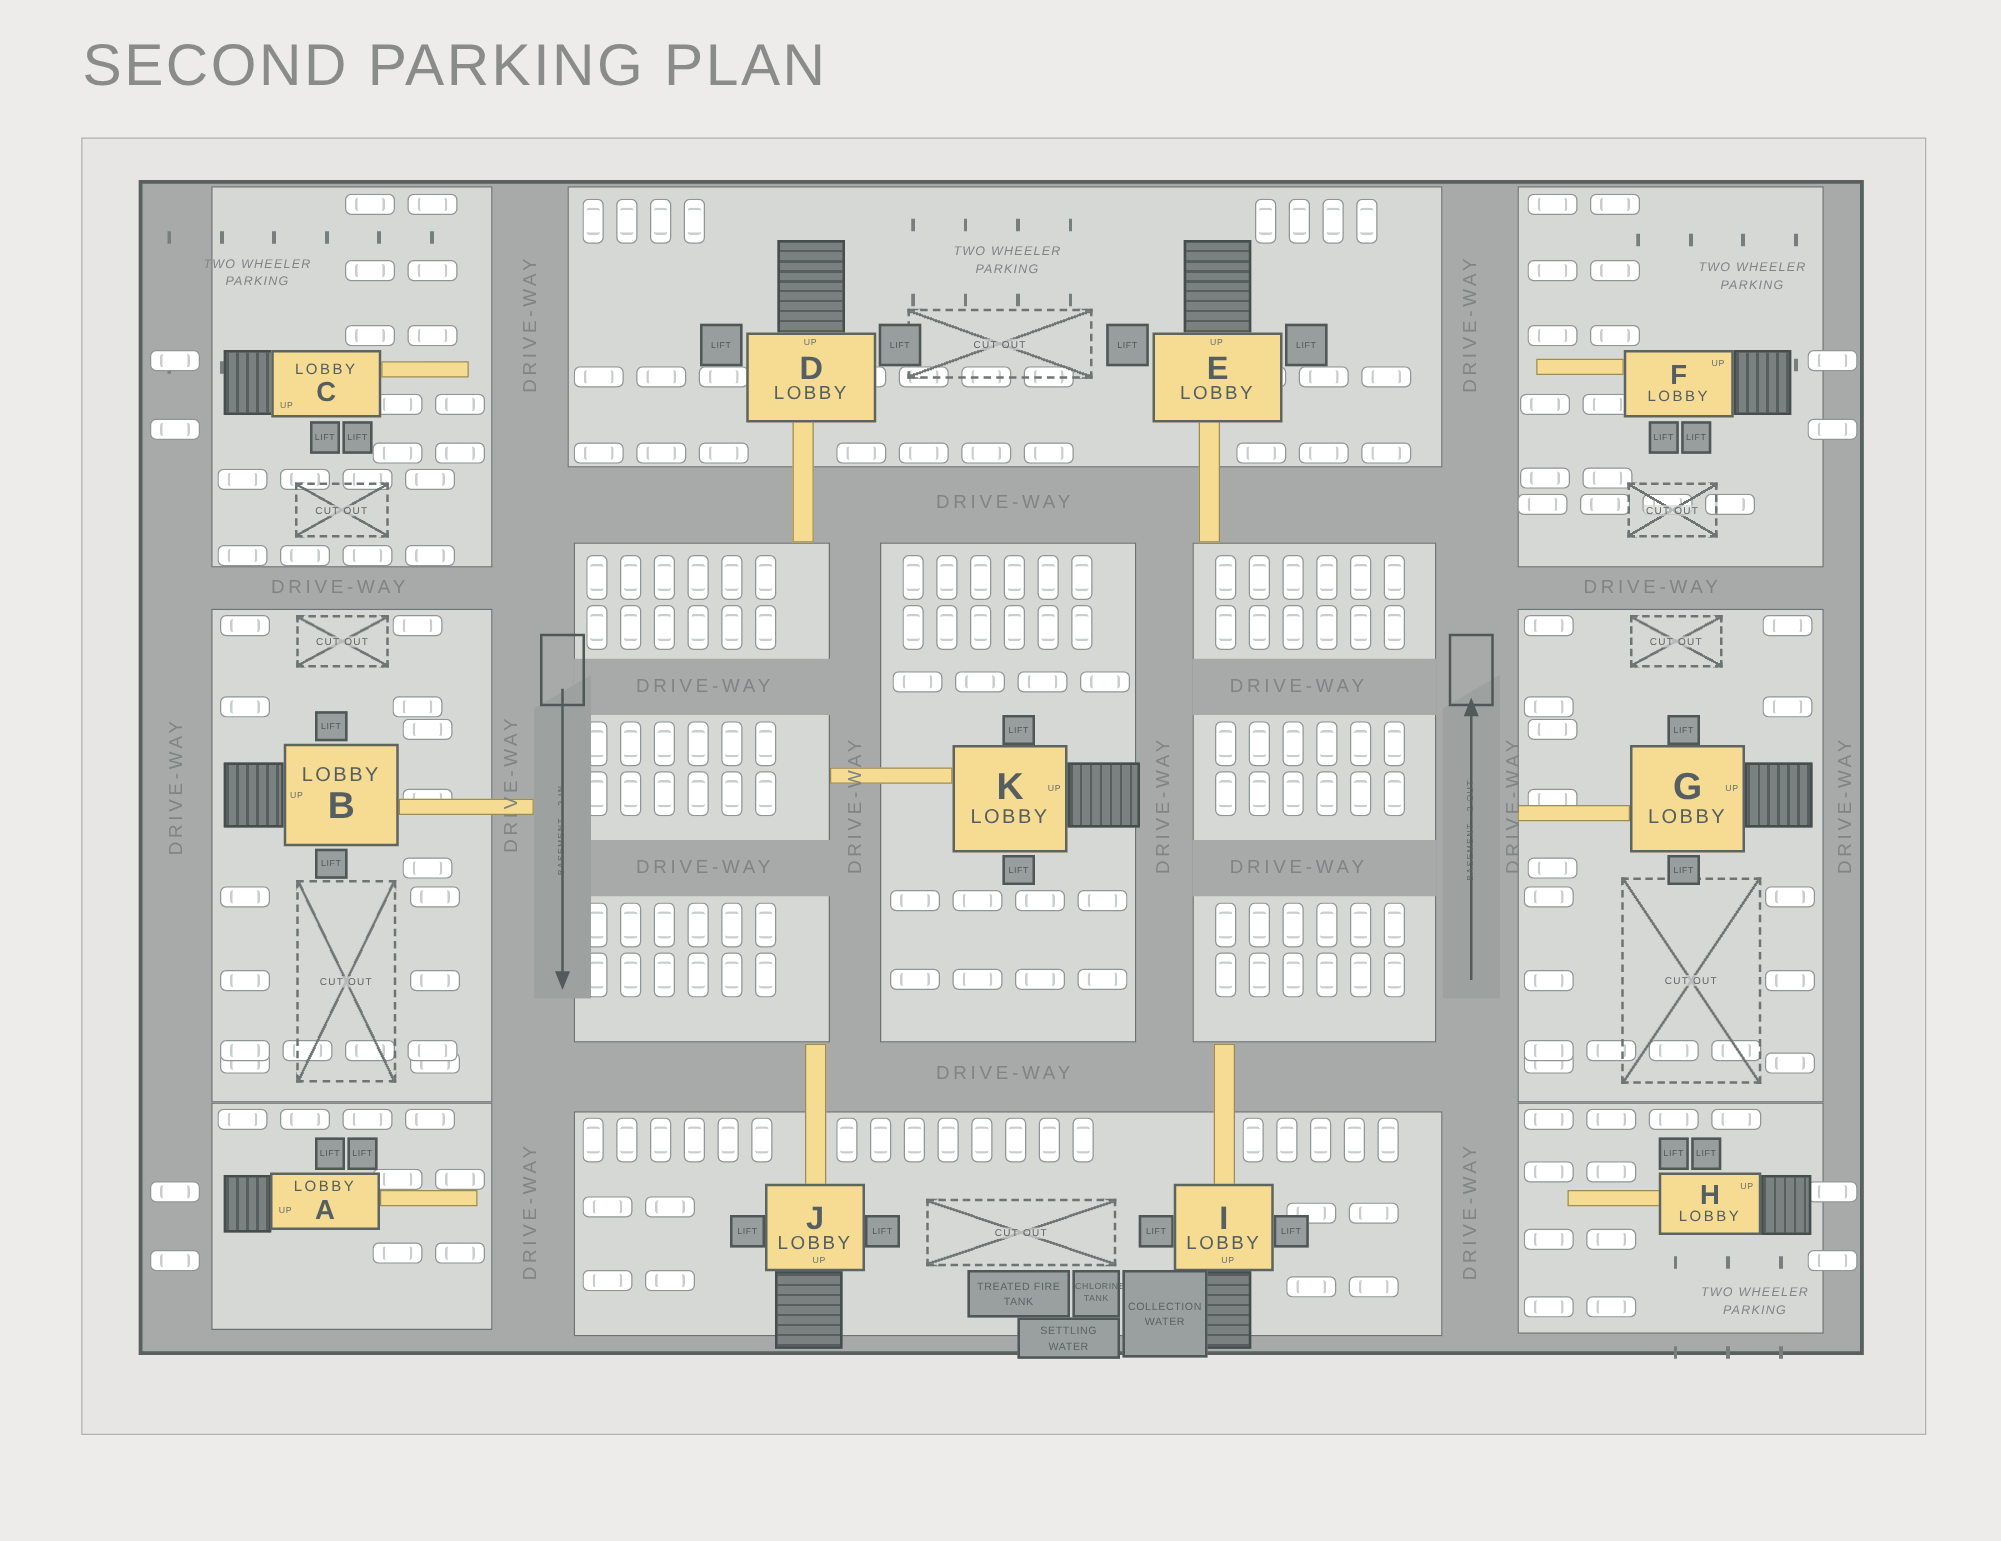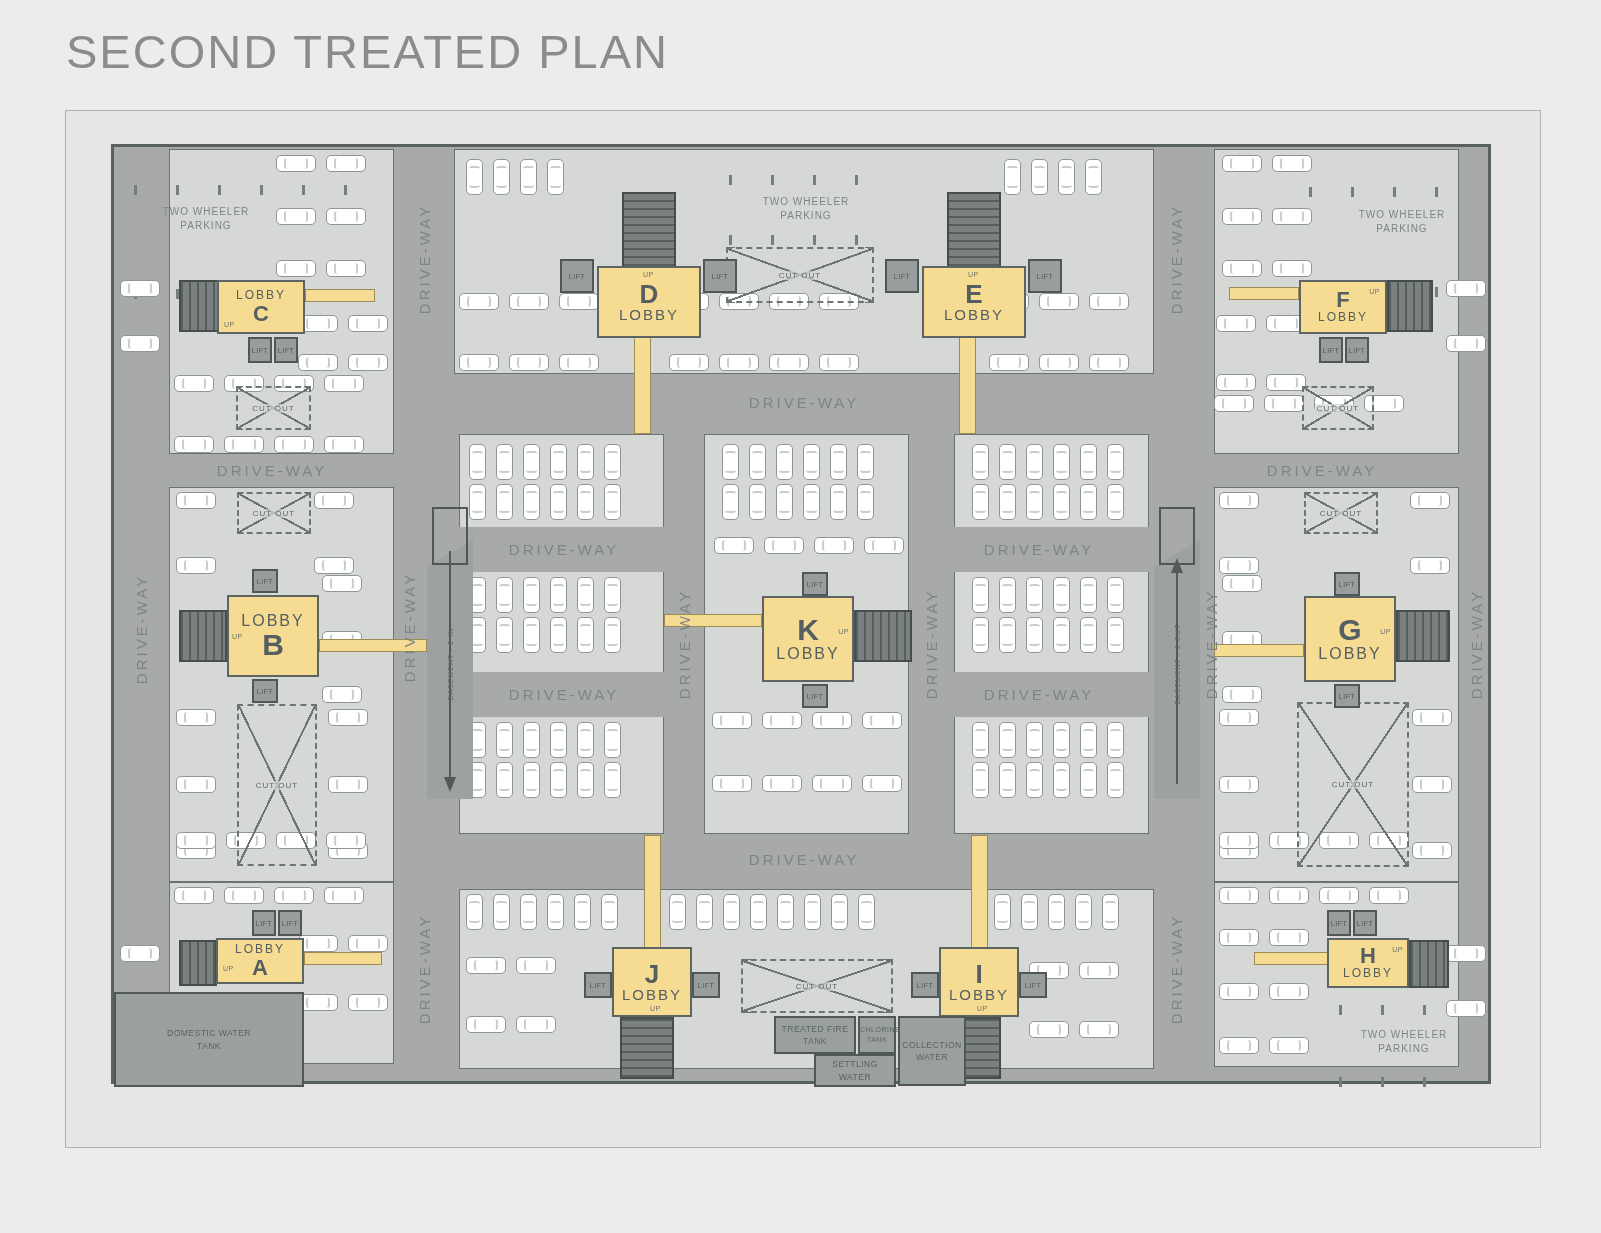--- a/index.html
+++ b/index.html
@@ -4,21 +4,21 @@
 <style>
   html,body{margin:0;padding:0;background:#edecea;font-family:"Liberation Sans",sans-serif;}
   #canvas{position:relative;width:1601px;height:1233px;background:#edecea;overflow:hidden;}
   #title{position:absolute;left:66px;top:24px;font-size:47px;font-weight:300;letter-spacing:2px;color:#8a8b8b;}
   #card{position:absolute;left:65px;top:110px;width:1476px;height:1038px;background:#e7e6e4;border:1px solid #b3b1af;box-sizing:border-box;}
   #floor{position:absolute;left:45px;top:33px;width:1380px;height:940px;background:#a7aaa9;border:3px solid #596060;box-sizing:border-box;}
   .zone{position:absolute;background:#d6d8d6;border:1.5px solid #6a7272;box-sizing:border-box;z-index:1;}
   .lane{position:absolute;background:#a7aaa9;z-index:2;}
   .lbl{position:absolute;transform:translate(-50%,-50%);font-size:15px;letter-spacing:3px;color:#7f8485;white-space:nowrap;z-index:8;}
   .lbl.v{transform:translate(-50%,-50%) rotate(-90deg);}
-  .tw{position:absolute;transform:translate(-50%,-50%);font-size:10px;letter-spacing:1px;color:#7f8485;text-align:center;line-height:1.4;z-index:8;white-space:nowrap;}
+  .tw{position:absolute;transform:translate(-50%,-50%);font-size:10px;letter-spacing:1px;color:#7f8485;text-align:center;line-height:1.4;z-index:8;white-space:nowrap;font-style:italic;}
   .lobby{position:absolute;background:#f5dc92;border:2px solid #5d6464;display:flex;flex-direction:column;align-items:center;justify-content:center;z-index:6;box-sizing:border-box;}
   .lobby .letter{font-weight:bold;color:#555e60;line-height:1;}
   .lobby .word{color:#555e60;letter-spacing:2px;line-height:1.1;}
   .lg .letter{font-size:30px;} .lg .word{font-size:16px;}
   .md .letter{font-size:26px;} .md .word{font-size:15px;}
   .sm .letter{font-size:22px;} .sm .word{font-size:12px;}
   .up{position:absolute;font-size:7px;color:#6a7171;letter-spacing:.5px;z-index:7;}
   .corr{position:absolute;background:#f5dc92;border:1px solid #9b8c55;z-index:5;box-sizing:border-box;}
   .lift{position:absolute;background:#989e9e;border:2px solid #4f5757;color:#4f5757;font-size:7px;display:flex;align-items:center;justify-content:center;letter-spacing:.5px;z-index:6;box-sizing:border-box;}
   .stairs{position:absolute;background-color:#7b8181;border:2px solid #454d4d;z-index:6;box-sizing:border-box;}
@@ -38,21 +38,21 @@
   .ramp{position:absolute;z-index:4;}
   .ramp .slab{position:absolute;left:0;top:30px;width:46px;height:270px;background:#9da2a1;clip-path:polygon(0 14%,100% 4%,100% 100%,0 100%);}
   .ramp .box{position:absolute;left:5px;top:8px;width:36px;height:58px;border:2px solid #4f5757;box-sizing:border-box;}
   .ramp .rlabel{position:absolute;left:50%;top:55%;transform:translate(-50%,-50%) rotate(-90deg);font-size:7px;letter-spacing:1px;color:#5f6767;white-space:nowrap;}
   .ramp svg{position:absolute;left:0;top:0;}
 </style>
 </head>
 <body>
 
 <div id="canvas">
-  <div id="title">SECOND TREATED PLAN</div>
+  <div id="title">SECOND PARKING PLAN</div>
 
   <div id="card">
     <div id="floor">
 
       <div class="zone" style="left:55px;top:2px;width:225px;height:305px"></div>
       <div class="zone" style="left:340px;top:2px;width:700px;height:225px"></div>
       <div class="zone" style="left:1100px;top:2px;width:245px;height:305px"></div>
       <div class="zone" style="left:55px;top:340px;width:225px;height:395px"></div>
       <div class="zone" style="left:345px;top:287px;width:205px;height:400px"></div>
       <div class="zone" style="left:590px;top:287px;width:205px;height:400px"></div>
@@ -612,23 +612,20 @@
       <div class="lift" style="left:1239px;top:763px;width:24px;height:26px">
           <span>LIFT</span>
         </div>
       <div class="lobby sm" style="left:1213px;top:791px;width:82px;height:50px">
         <span class="letter">H</span>
         <span class="word">LOBBY</span>
         <span class="up" style="right:4px;top:6px">UP</span>
       </div>
       <div class="stairs h" style="left:1295px;top:793px;width:40px;height:48px"></div>
 
-      <div class="tank" style="left:0px;top:845px;width:190px;height:95px">
-          <span style="max-width:90px;display:inline-block">DOMESTIC WATER TANK</span>
-        </div>
       <div class="tank" style="left:660px;top:869px;width:82px;height:38px">
           <span style="max-width:70px;display:inline-block">TREATED FIRE TANK</span>
         </div>
       <div class="tank" style="left:744px;top:869px;width:38px;height:38px">
           <span style="max-width:34px;display:inline-block;font-size:7px">CHLORINE TANK</span>
         </div>
       <div class="tank" style="left:700px;top:907px;width:82px;height:33px">
           <span>SETTLING WATER</span>
         </div>
       <div class="tank" style="left:784px;top:869px;width:68px;height:70px">

